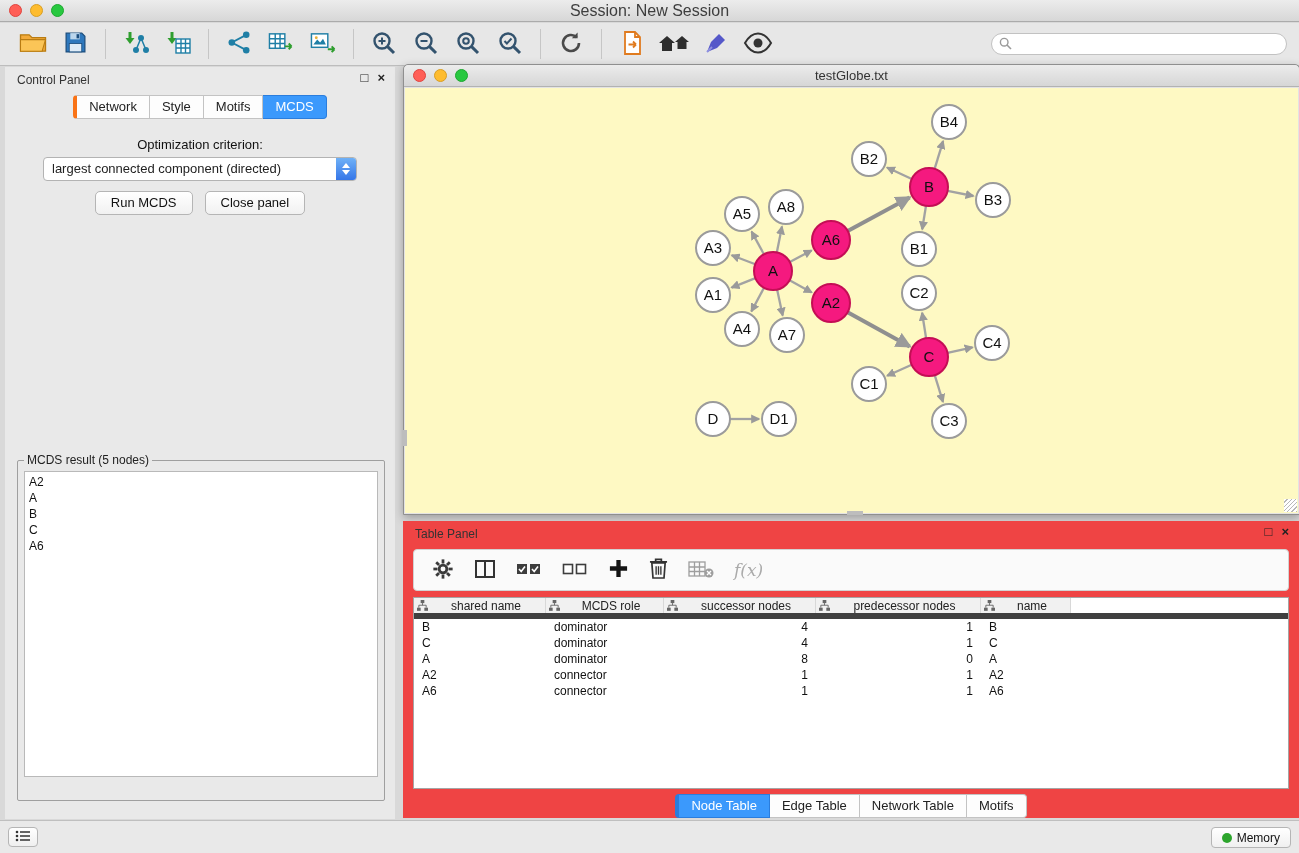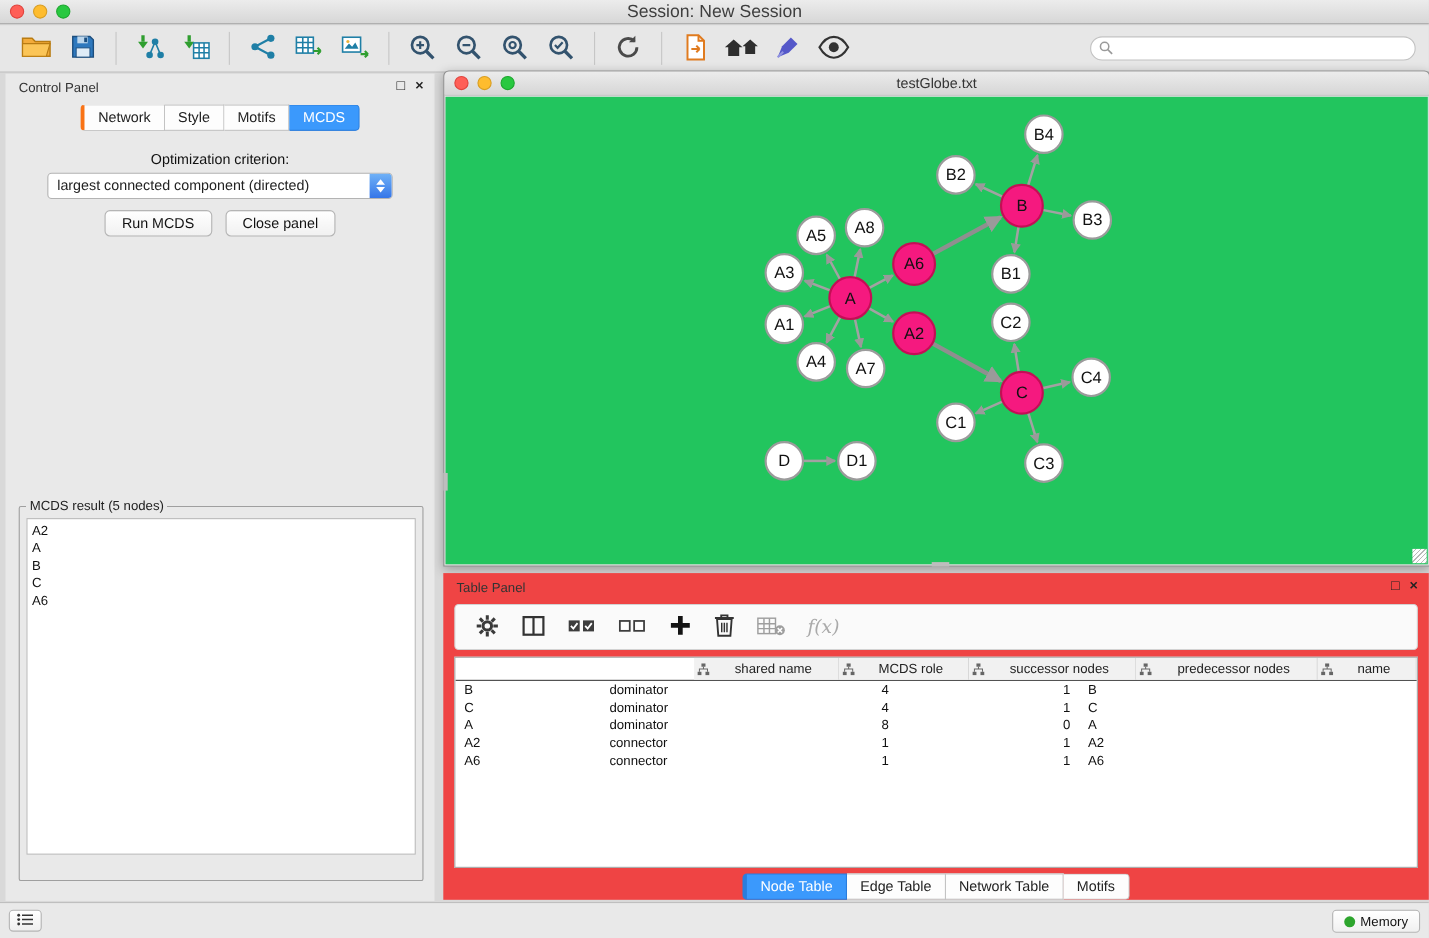--- a/index.html
+++ b/index.html
@@ -59,36 +59,36 @@
   #mcds-list { width:100%; height:100%; background:#fff; border:1px solid #b9b9b9; overflow:hidden; padding:2px 4px; }
   .mcds-item { font-size:12px; line-height:16px; color:#111; }
 
   
   #network-window { position:absolute; left:403px; top:64px; width:897px; height:451px;
     background:#e3e3e3; border:1px solid #8f8f8f; border-radius:5px 5px 0 0;
     box-shadow:0 3px 10px rgba(0,0,0,0.28); }
   #nw-titlebar { position:relative; height:22px; background:linear-gradient(#ececec,#d6d6d6);
     border-bottom:1px solid #b2b2b2; border-radius:5px 5px 0 0; }
   #nw-titlebar .title { text-align:center; line-height:21px; font-size:13px; color:#333; }
-  #nw-canvas { position:absolute; top:23px; left:1px; right:1px; bottom:1px; background:#22c55e; }
+  #nw-canvas { position:absolute; top:23px; left:1px; right:1px; bottom:1px; background:#fef9c3; }
   #graph-svg text { font-family:"Liberation Sans",sans-serif; }
   .nub-left { position:absolute; left:-1px; top:365px; width:4px; height:16px; background:#bdbdbd; }
   .nub-bottom { position:absolute; left:443px; bottom:-1px; width:16px; height:4px; background:#bdbdbd; }
   .resize-grip { position:absolute; right:1px; bottom:1px; width:13px; height:13px;
     background:repeating-linear-gradient(135deg,#ffffff 0 2px,#b8b8b8 2px 3px); }
 
   
   #table-panel { position:absolute; left:403px; top:521px; width:896px; height:297px; background:#ef4444; }
   #tp-toolbar { position:absolute; top:28px; left:10px; right:10px; height:42px; background:#fafafa;
     border:1px solid #d2d2d2; border-radius:4px; display:flex; align-items:center; gap:20px; padding:0 18px; }
   .tp-icon { display:flex; align-items:center; justify-content:center; }
   #fx-label { font-family:"DejaVu Serif", serif; font-style:italic; font-size:17px; color:#aaaaaa; }
   #tbl-box { position:absolute; top:76px; left:10px; right:10px; height:192px; background:#fff;
     border:1px solid #a5a5a5; overflow:hidden; }
-  #tbl-header { display:flex; height:21px; border-bottom:1px solid #404040;justify-content:flex-end; }
+  #tbl-header { display:flex; height:21px; border-bottom:6px solid #404040; }
   .tbl-th { background:#f1f1f1; border-right:1px solid #d8d8d8; display:flex; align-items:center;
     font-size:12px; color:#222; padding:0 3px; }
   .th-icon { display:flex; margin-right:2px; }
   .th-label { flex:1; text-align:center; }
   .tbl-tr { display:flex; height:16px; }
   .tbl-td { font-size:12px; color:#111; padding:0 8px; line-height:16px; white-space:nowrap; overflow:hidden; }
   .tbl-td.num { text-align:right; }
   #tbl-tabs { position:absolute; top:273px; left:0; right:0; }
 
   

